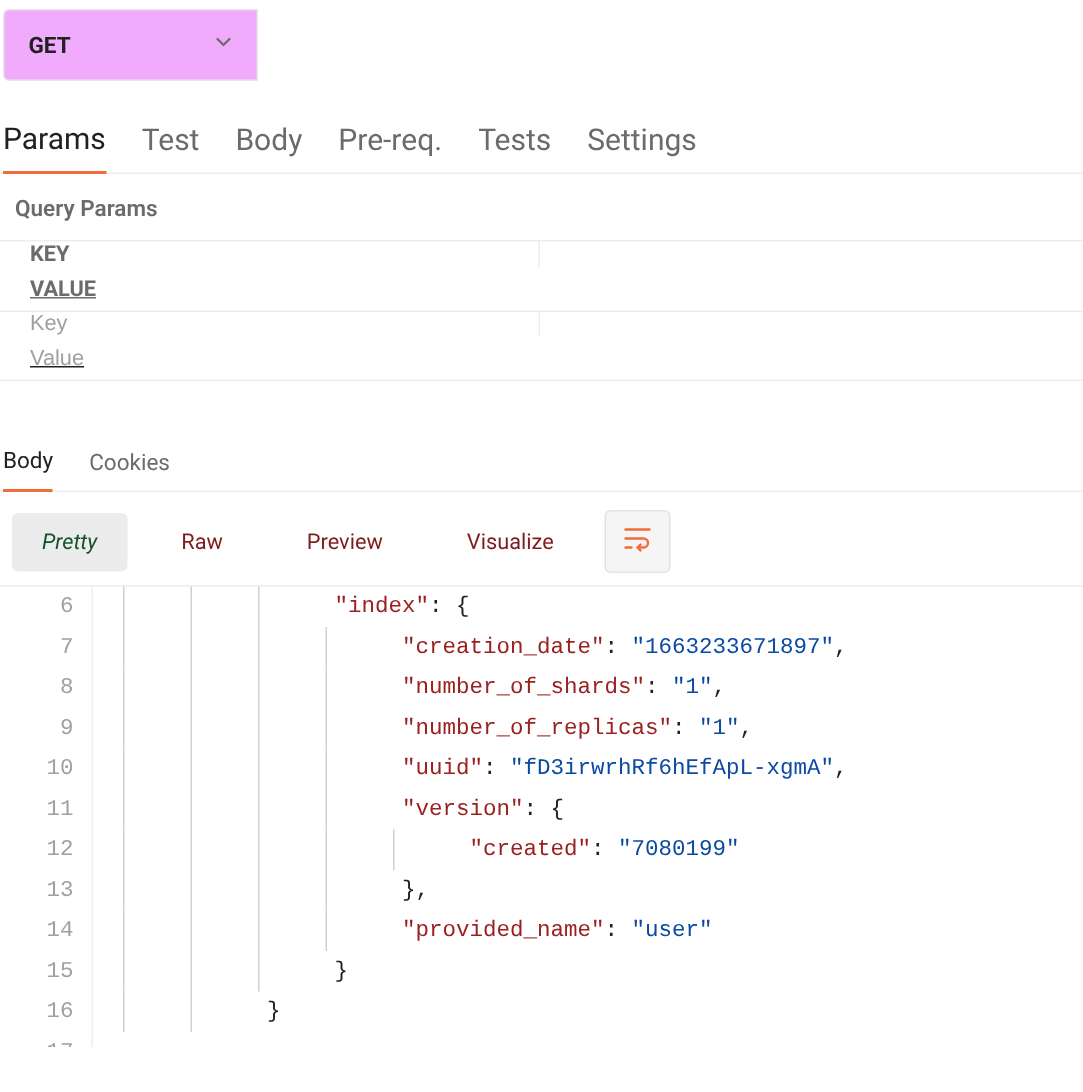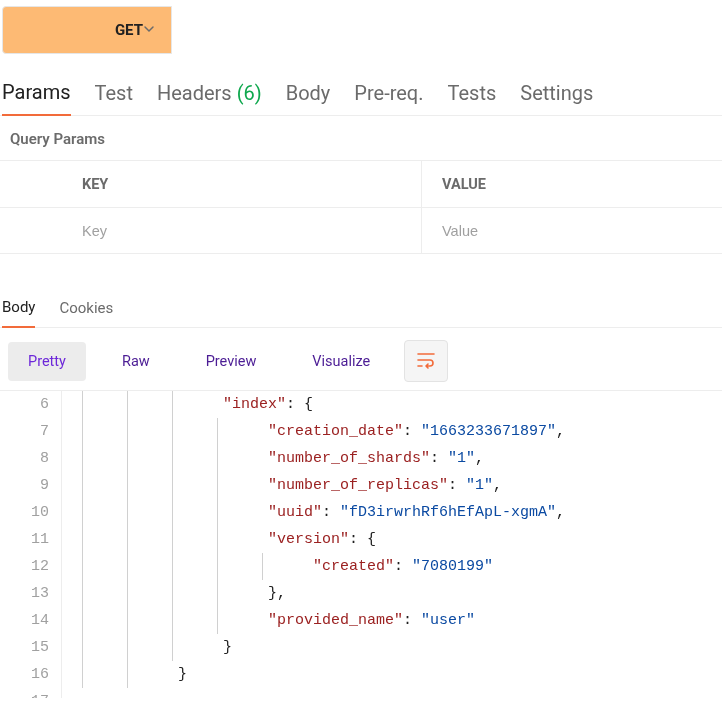--- a/index.html
+++ b/index.html
@@ -14,24 +14,24 @@
   }
   .request-row {
     display: flex;
     align-items: stretch;
     height: 48px;
     margin: 6px 2px 0 2px;
   }
   .method {
     display: flex;
     align-items: center;
-    justify-content: flex-end;
+    justify-content: space-between;
     width: 170px;
     padding: 0 16px;
-    background: #fdba74;
+    background: #f0abfc;
     border: 1px solid #e6e6e6;
     border-radius: 4px 0 0 4px;
     cursor: pointer;
   }
   .method-label { font-weight: 700; color: #212121; font-size: 15px; }
   .chevron { color: #6b6b6b; }
   .url-input {
     flex: 1;
     border: 1px solid #e6e6e6;
     border-left: none;
@@ -69,31 +69,32 @@
     padding: 14px 10px 12px 10px;
   }
   
   .params-table {
     border-top: 1px solid #ededed;
     border-bottom: 1px solid #ededed;
   }
   .params-row {
     display: flex;
     height: 46px;
+    flex-direction: column;
   }
   .params-row + .params-row { border-top: 1px solid #ededed; }
   .param-cell {
     display: flex;
     align-items: center;
     padding-left: 20px;
     font-size: 14.5px;
   }
   .check-col { width: 62px; }
   .key-col { width: 360px; border-right: 1px solid #ededed; }
-  .val-col { flex: 1; }
+  .val-col { flex: 1; text-decoration: underline; }
   .header-cell { font-weight: 700; color: #6b6b6b; }
   .param-input {
     border: none;
     outline: none;
     width: 100%;
     font-size: 14.5px;
     color: #212121;
   }
   .param-input::placeholder { color: #a0a0a0; }
   
@@ -116,28 +117,29 @@
     margin-bottom: -1px;
   }
   .view-bar {
     display: flex;
     align-items: center;
     gap: 0;
     padding: 12px 2px 8px 8px;
   }
   .view-btn {
     font-size: 14.5px;
-    color: #4c1d95;
+    color: #7f1d1d;
     padding: 11px 20px;
     cursor: pointer;
     border-radius: 4px;
   }
   .view-btn.active {
     background: #ececec;
-    color: #6d28d9;
+    color: #14532d;
+    font-style: italic;
   }
   .view-btn + .view-btn { margin-left: 16px; }
   .json-drop {
     margin-left: 24px;
     display: flex;
     align-items: center;
     gap: 2px;
     padding: 11px 16px;
     border: 1px solid #e3e3e3;
     border-radius: 4px;
@@ -200,23 +202,20 @@
       <svg width="12" height="12" viewBox="0 0 12 12">
           <path d="M2 4l4 4 4-4" stroke="#6b6b6b" stroke-width="1.5" fill="none" stroke-linecap="round"></path>
         </svg>
     </span>
   </div>
 </div>
 
 <div class="req-tabs">
   <div class="req-tab active">Params</div>
   <div class="req-tab">Test</div>
-  <div class="req-tab">
-    <span>Headers </span><span class="green-badge">(6)</span>
-  </div>
   <div class="req-tab">Body</div>
   <div class="req-tab">Pre-req.</div>
   <div class="req-tab">Tests</div>
   <div class="req-tab">Settings</div>
 </div>
 
 <div class="section-title">Query Params</div>
 
 <div class="params-table">
   <div class="params-row">

